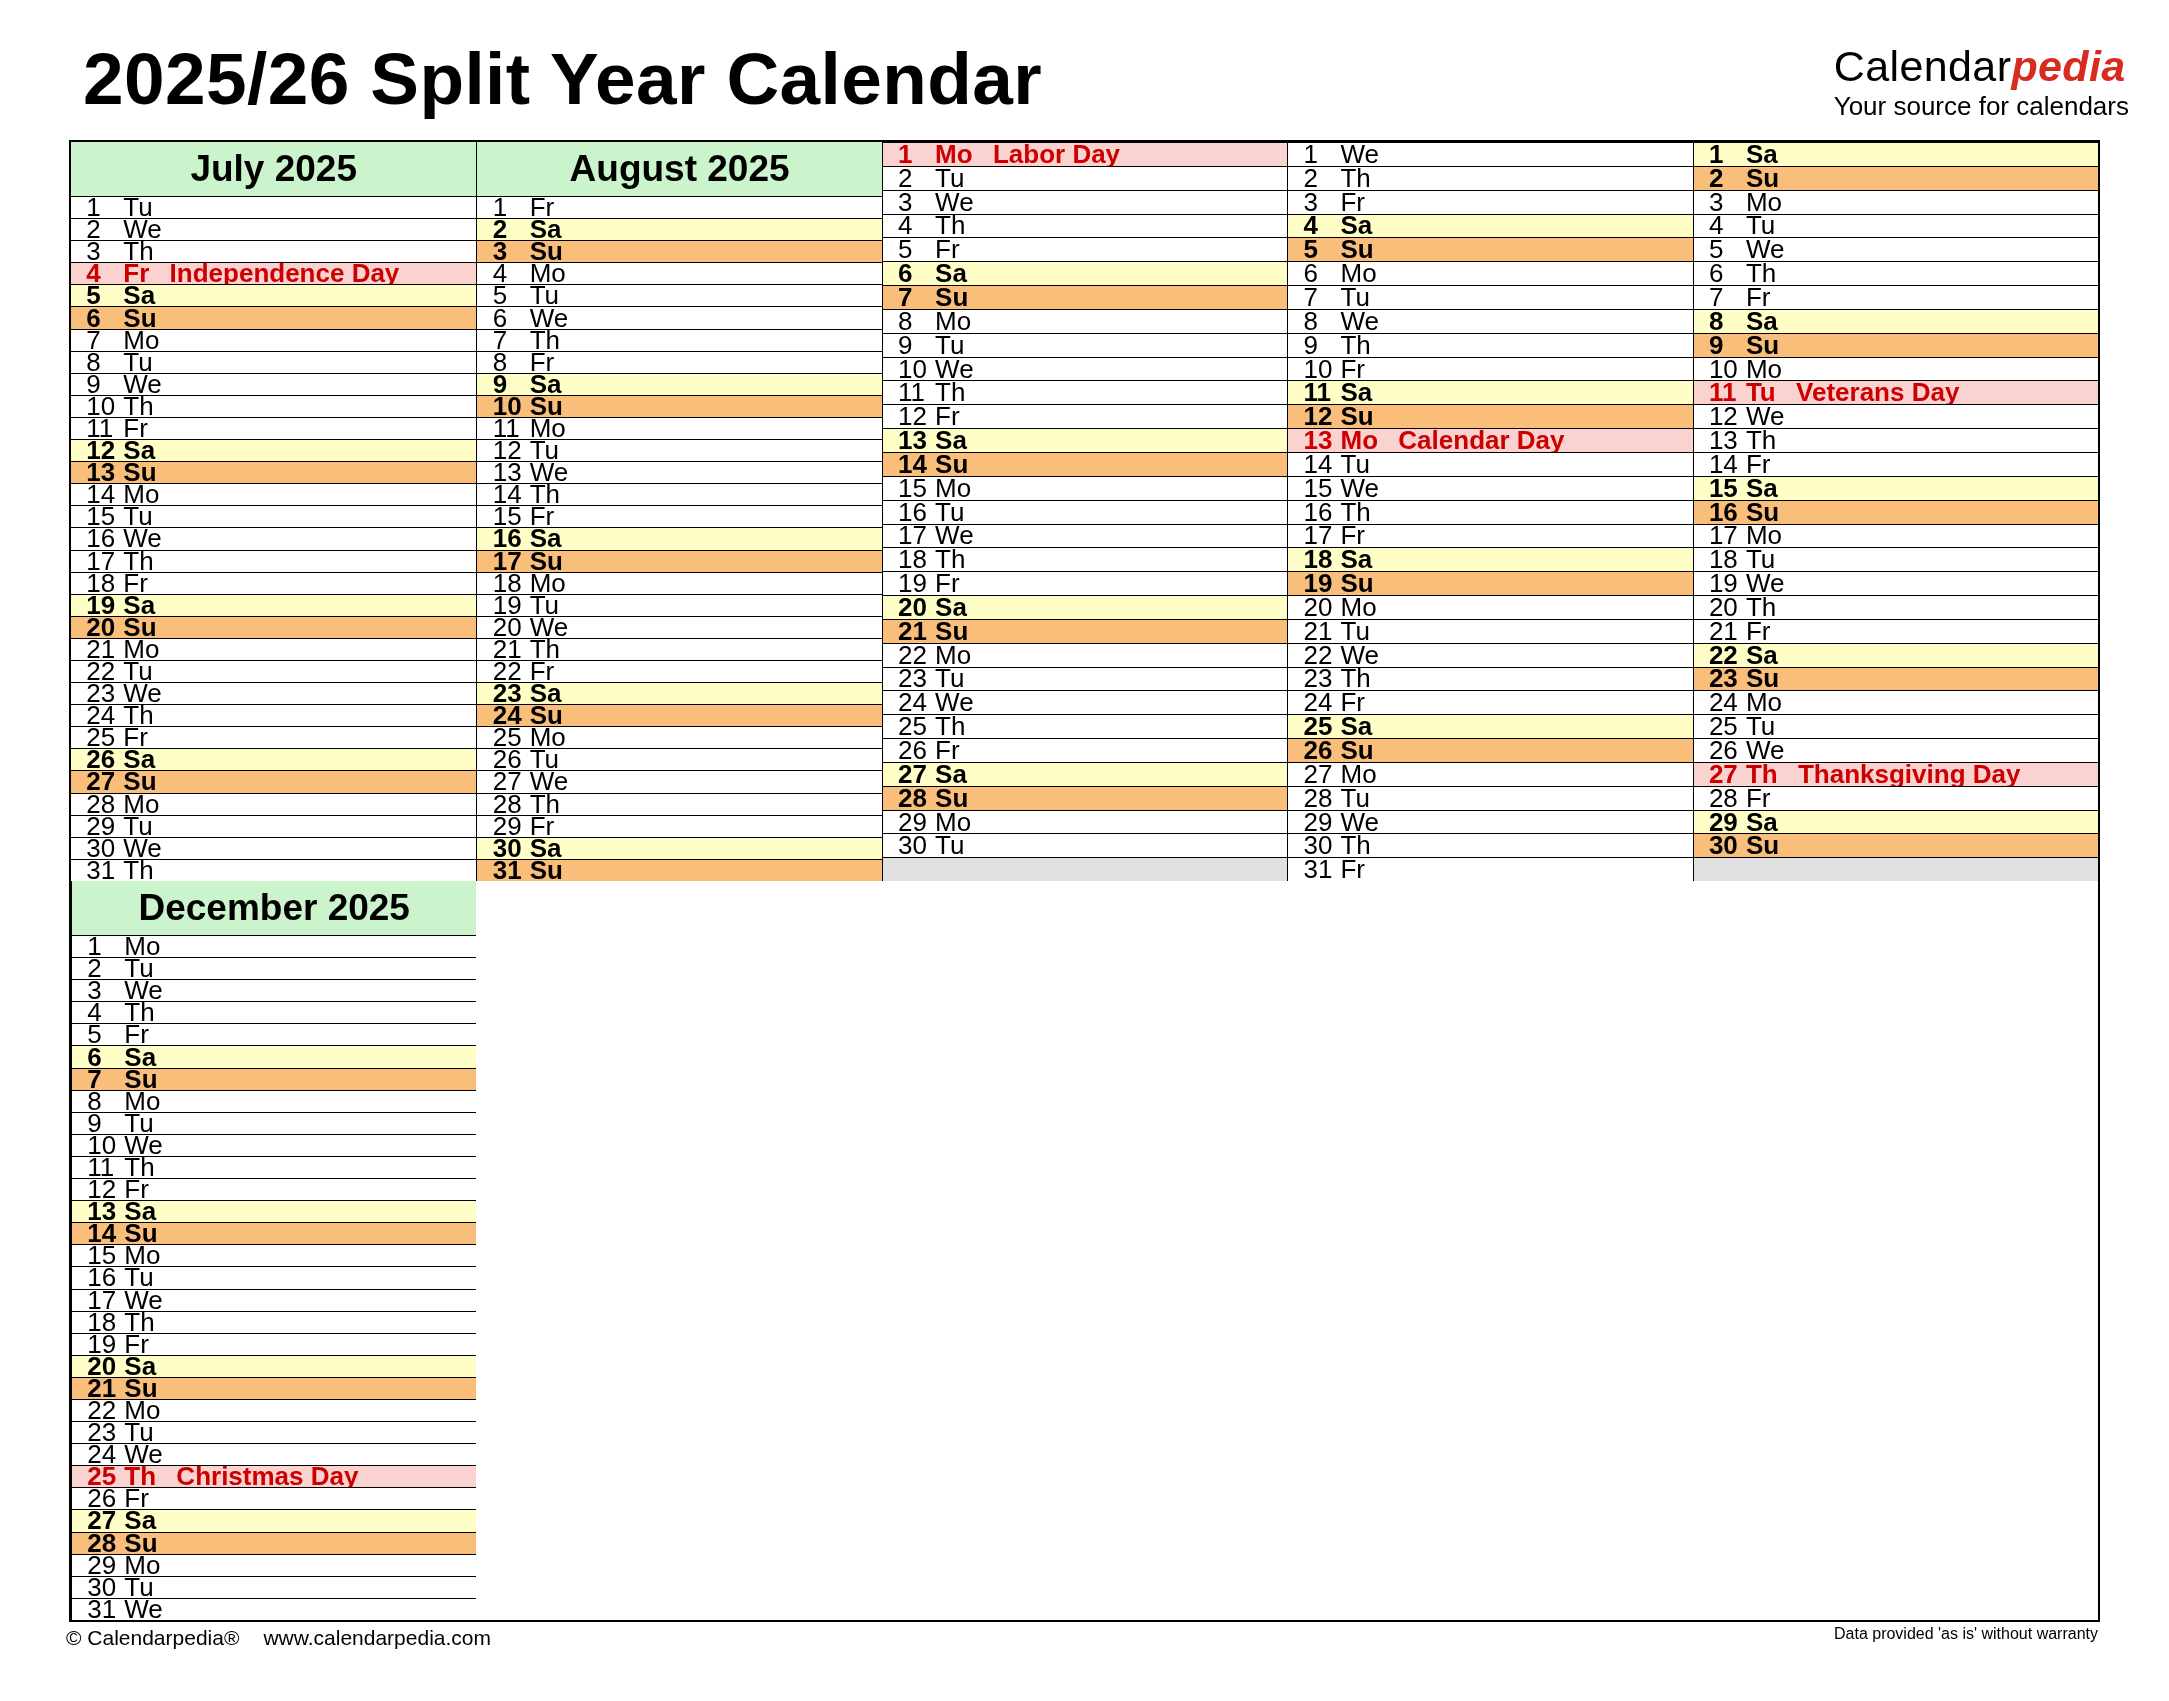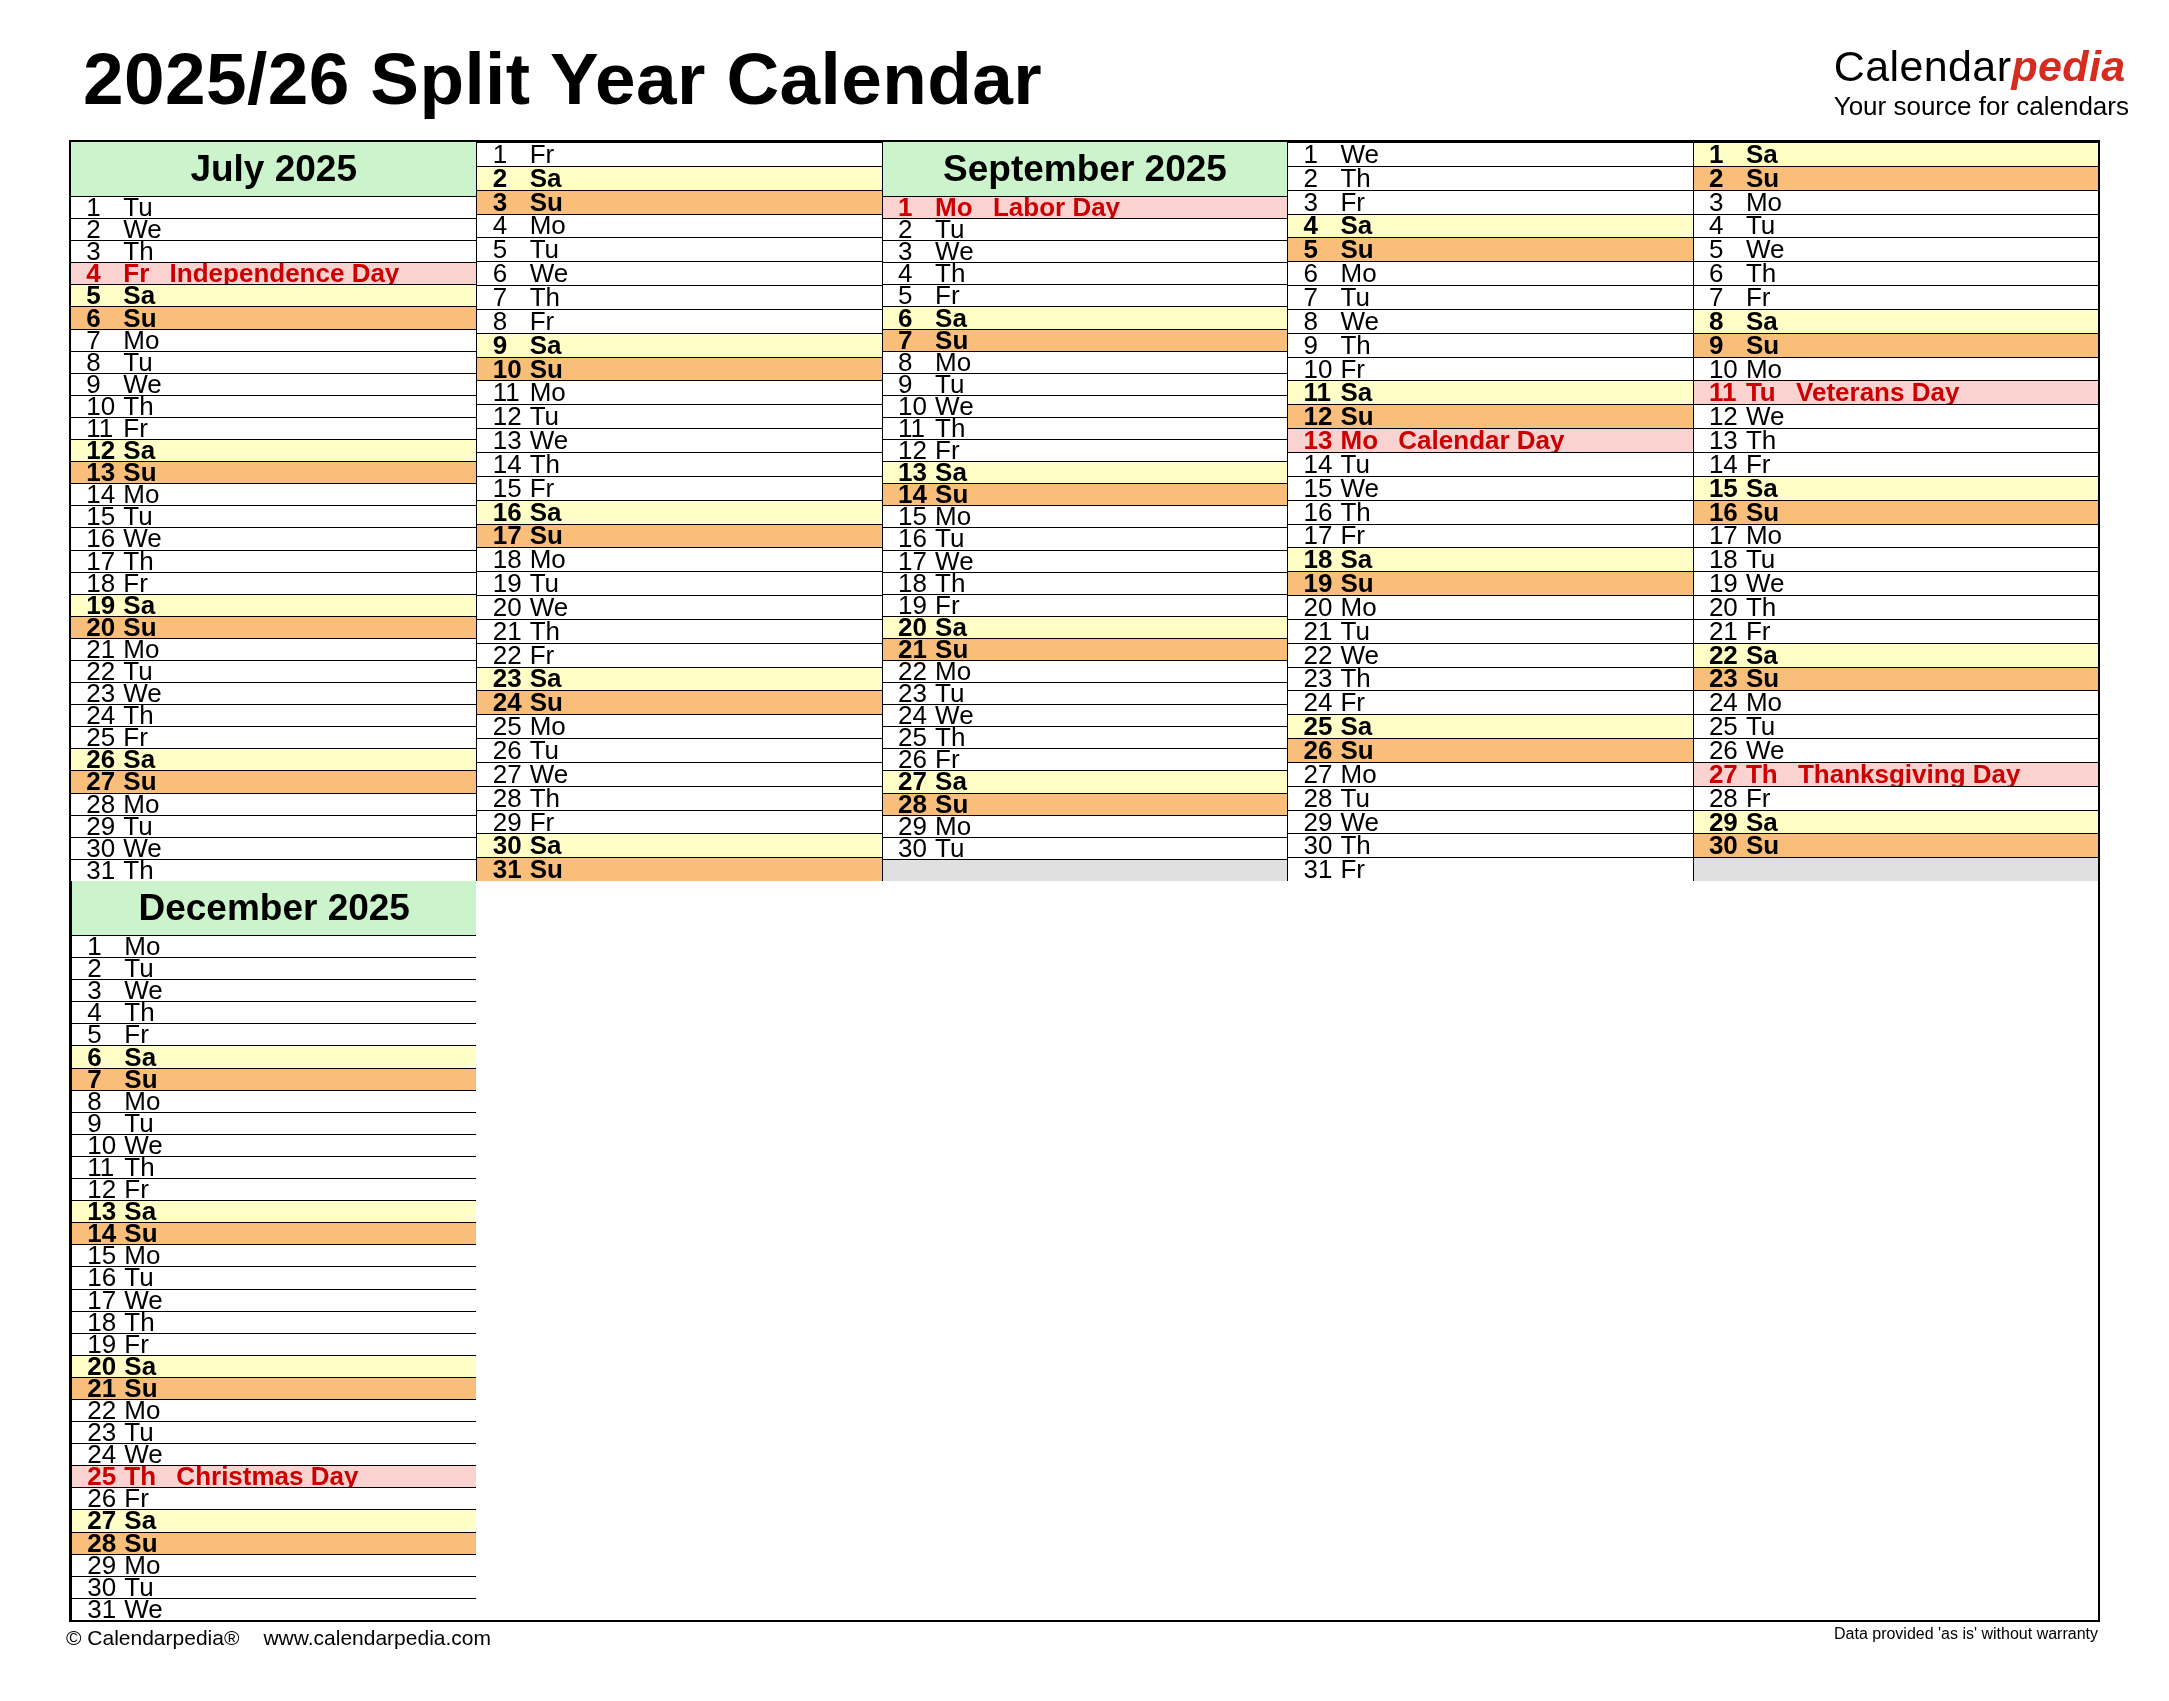--- a/index.html
+++ b/index.html
@@ -175,20 +175,21 @@
       <div class="cell">
         <span class="num">30</span>
         <span>We</span>
       </div>
       <div class="cell">
         <span class="num">31</span>
         <span>Th</span>
       </div>
     </div>
     <div class="month">
+      <div class="month-header">August 2025</div>
       <div class="cell">
         <span class="num">1</span>
         <span>Fr</span>
       </div>
       <div class="cell sat">
         <span class="num">2</span>
         <span>Sa</span>
       </div>
       <div class="cell sun">
         <span class="num">3</span>
@@ -301,21 +302,20 @@
       <div class="cell sat">
         <span class="num">30</span>
         <span>Sa</span>
       </div>
       <div class="cell sun">
         <span class="num">31</span>
         <span>Su</span>
       </div>
     </div>
     <div class="month">
-      <div class="month-header">September 2025</div>
       <div class="cell holiday">
         <span class="num">1</span>
         <span>Mo</span>
         <span class="holiday-name">Labor Day</span>
       </div>
       <div class="cell">
         <span class="num">2</span>
         <span>Tu</span>
       </div>
       <div class="cell">

